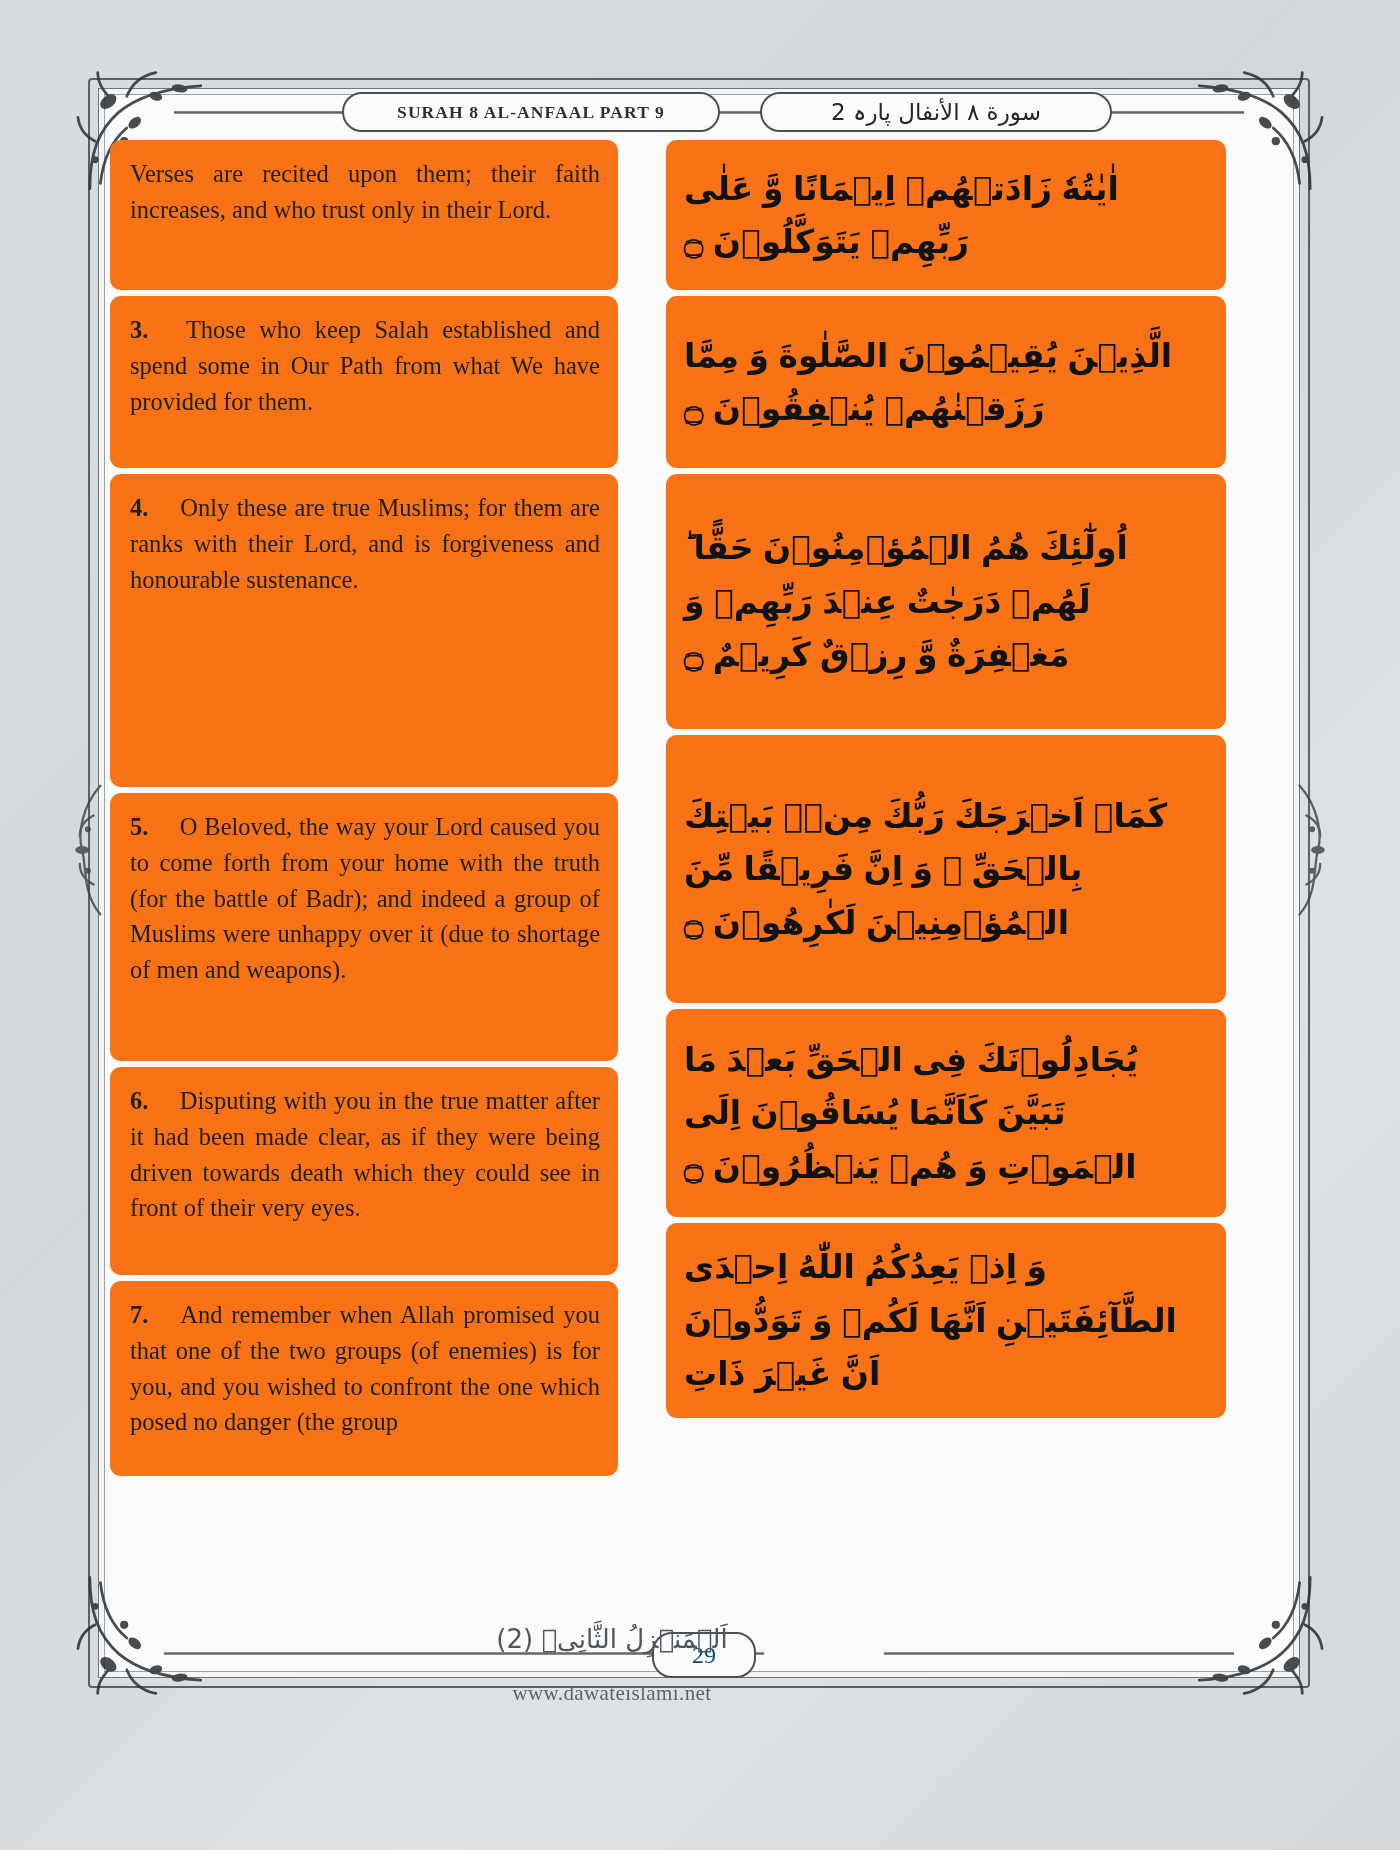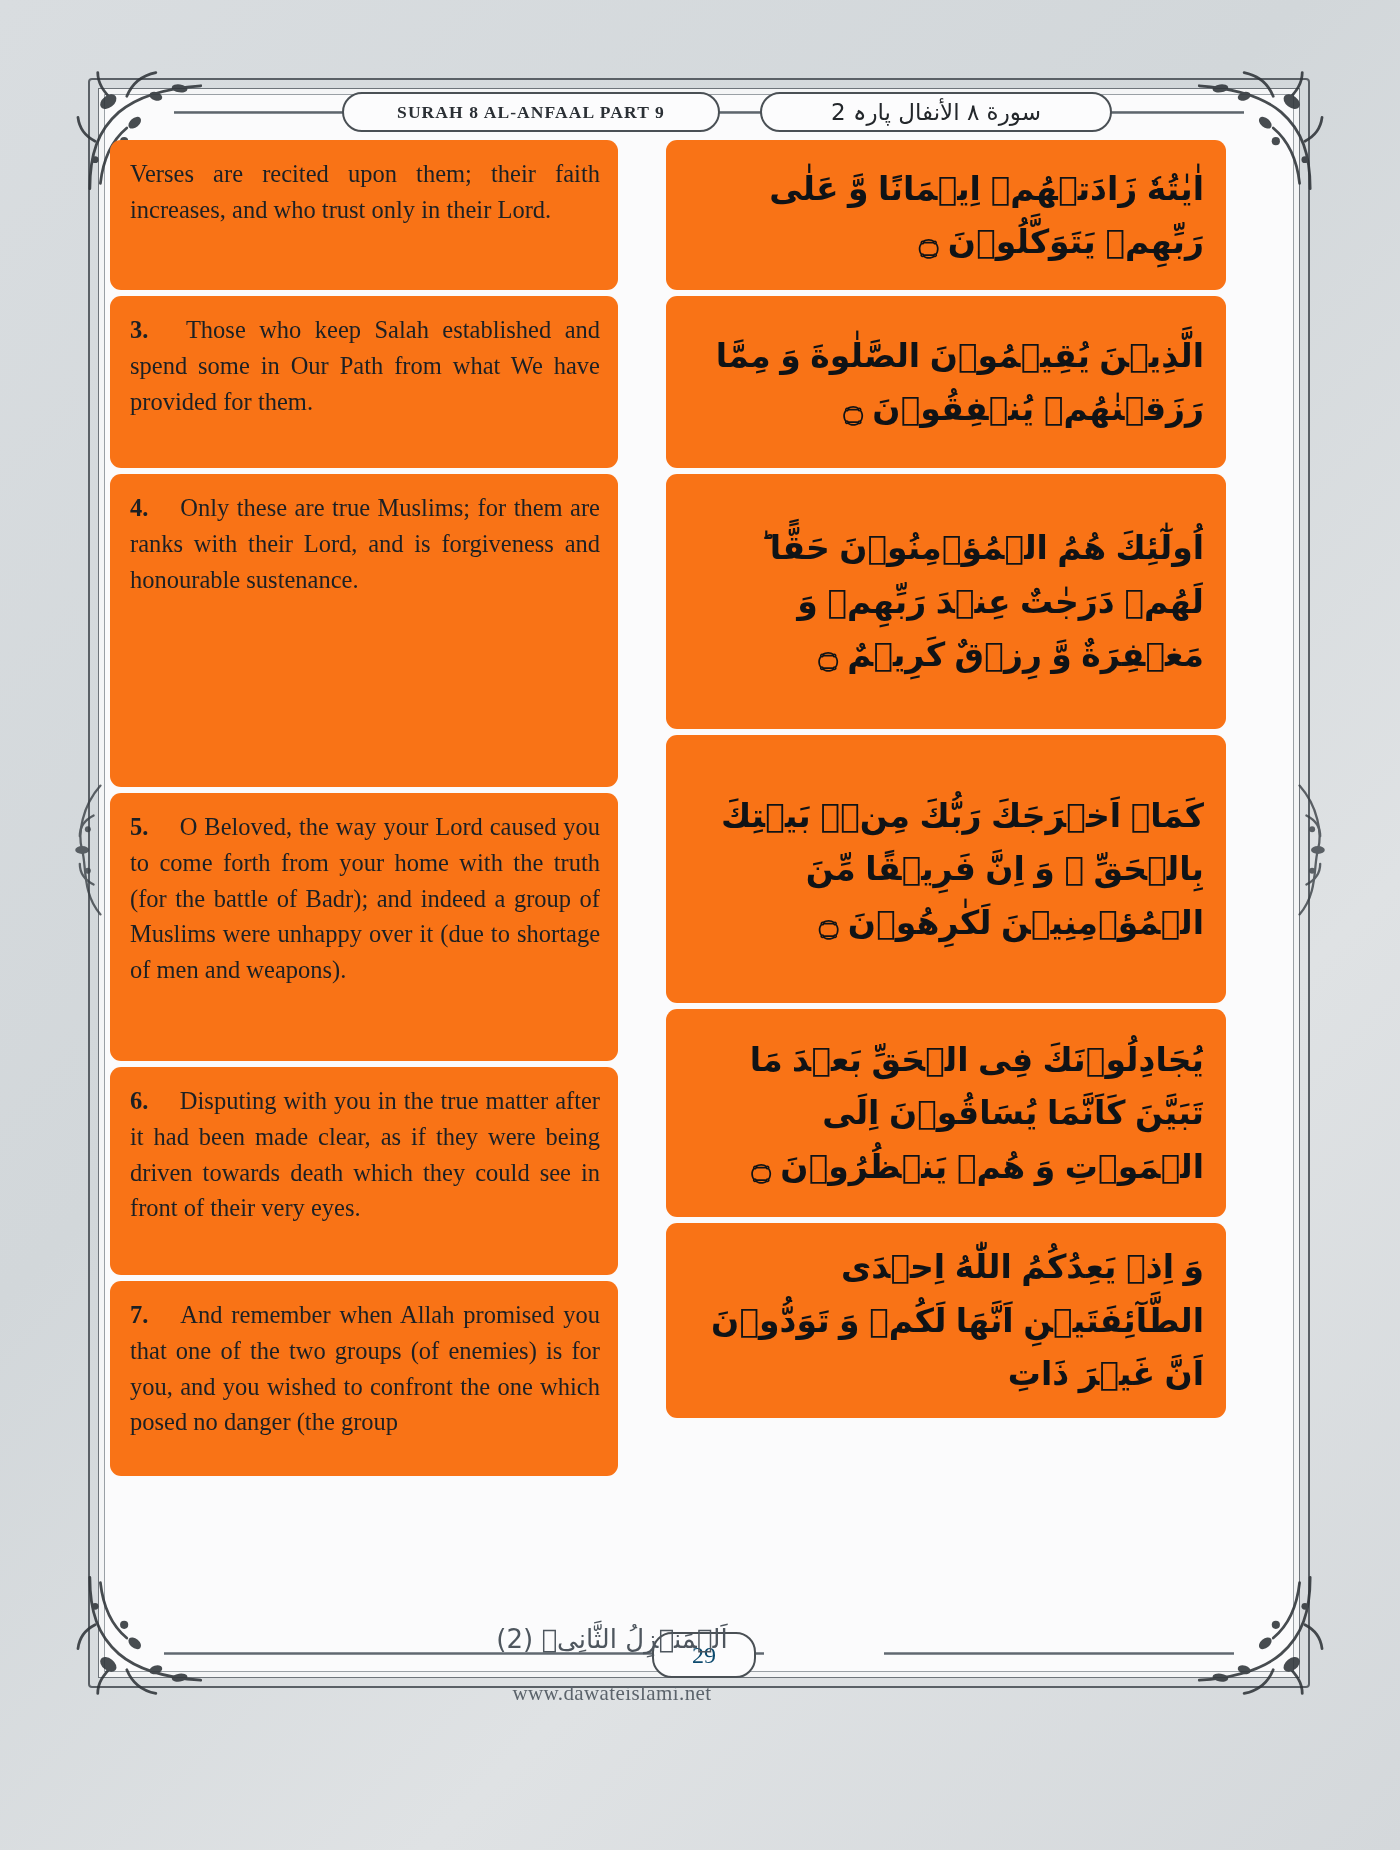--- a/index.html
+++ b/index.html
@@ -166,21 +166,21 @@
     text-align: justify;
     text-justify: inter-word;
     font-family: "Liberation Serif", "DejaVu Serif", serif;
   }
   .verse-card.en .vnum {
     font-weight: 700;
   }
   .verse-card.ar {
     padding: 14px 22px 14px 18px;
     direction: rtl;
-    text-align: right;
+    text-align: left;
     color: #101316;
     font-family: "DejaVu Sans", sans-serif;
     font-size: 33px;
     line-height: 1.62;
     font-weight: 600;
     word-spacing: -2px;
     display: flex;
     align-items: center;
     justify-content: center;
   }

